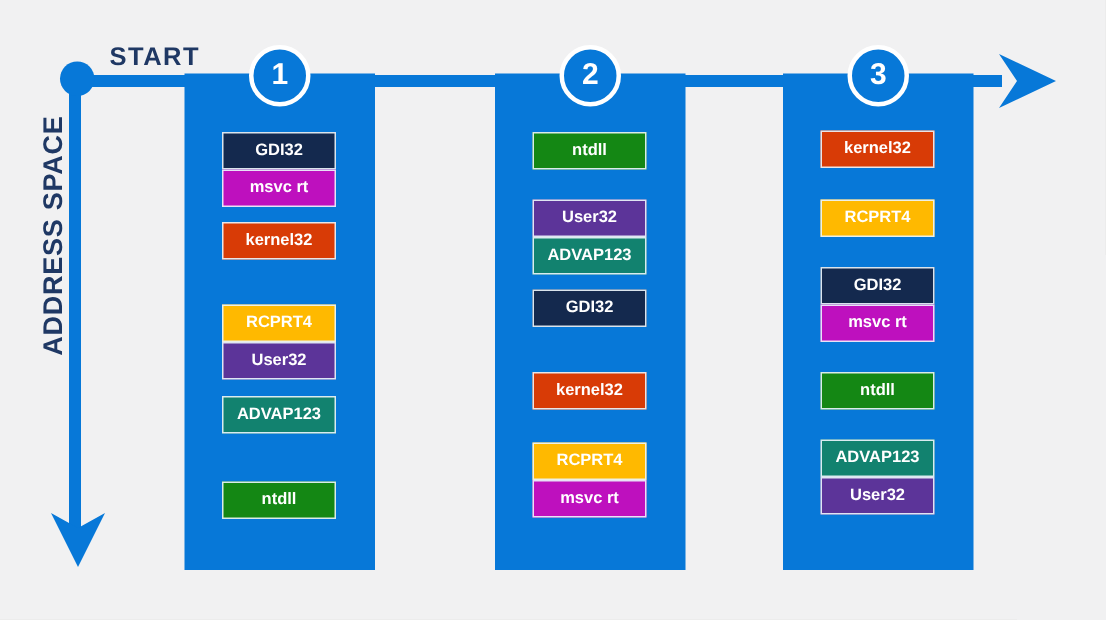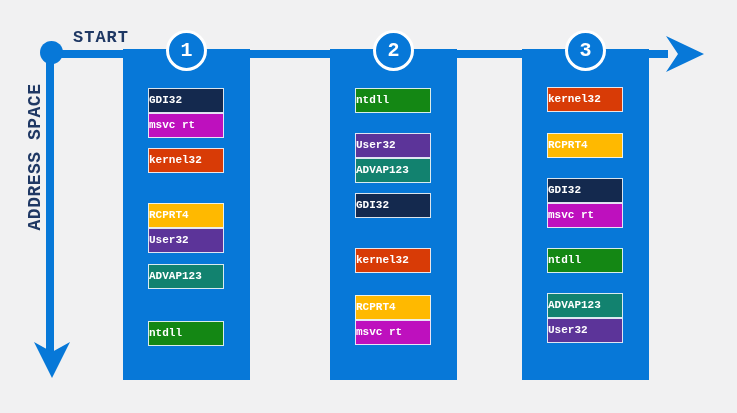--- a/index.html
+++ b/index.html
@@ -1,19 +1,19 @@
 <!DOCTYPE html>
 <html style="--bg: #F1F1F2; --accent: #0778D8; --textDark: #1F3864;"><head>
 <meta charset="utf-8">
 <style>
   html,body{margin:0;padding:0;background:#e8e8e8;}
   .canvas{
     position:relative;width:737px;height:413px;overflow:hidden;
     background:var(--bg,#F1F1F2);
-    font-family:Liberation Mono, monospace;
+    font-family:Liberation Sans, sans-serif;
   }
   
   .h-line{position:absolute;left:50px;top:50px;width:618px;height:8px;background:var(--accent,#0778D8);}
   .v-line{position:absolute;left:46px;top:52px;width:8px;height:300px;background:var(--accent,#0778D8);}
   .start-dot{position:absolute;left:40px;top:41px;width:23px;height:23px;border-radius:50%;background:var(--accent,#0778D8);}
   .arrow-svg{position:absolute;display:block;}
   .arrow-svg polygon{fill:var(--accent,#0778D8);}
   
   .start-label{
     position:absolute;left:73px;top:28px;font-size:17px;font-weight:bold;
@@ -28,21 +28,21 @@
   
   .panel{position:absolute;top:49px;width:127px;height:331px;background:var(--accent,#0778D8);}
   .num-circle{
     position:absolute;top:30px;width:41px;height:41px;box-sizing:border-box;
     border:3px solid #ffffff;border-radius:50%;background:var(--accent,#0778D8);
     color:#ffffff;font-size:20px;font-weight:bold;text-align:center;line-height:35px;
   }
   .module{
     position:absolute;left:25px;width:76px;height:25px;box-sizing:border-box;
     border:1px solid rgba(236,244,251,.92);
-    color:#ffffff;font-size:11px;font-weight:bold;text-align:left;line-height:23px;
+    color:#ffffff;font-size:11px;font-weight:bold;text-align:center;line-height:23px;
     white-space:nowrap;overflow:hidden;
   }
 </style>
 </head>
 <body>
 
 <div class="canvas">
 
   <div class="h-line"></div>
   <svg class="arrow-svg" style="left:662px;top:32px" width="44" height="44" viewBox="0 0 44 44">

